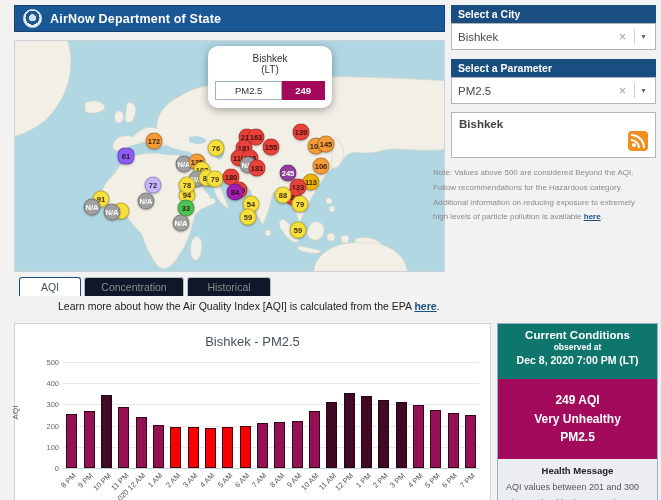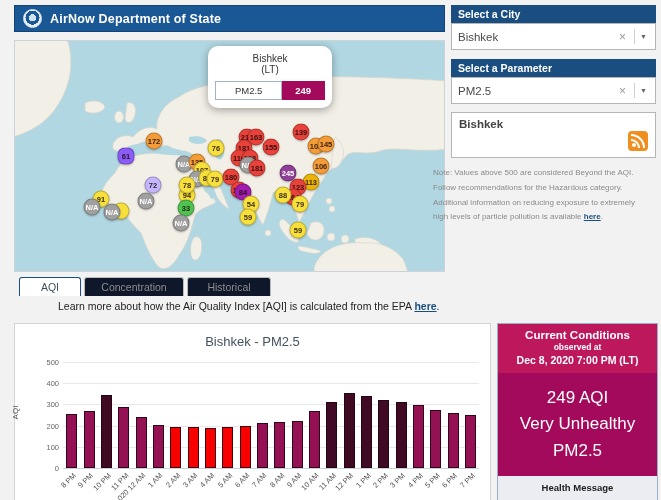--- a/index.html
+++ b/index.html
@@ -122,26 +122,26 @@
   #rss-icon .a2 { position:absolute; left:3px; bottom:3px; width:14px; height:14px;
     border:2.2px solid #fff; border-left:none; border-bottom:none; border-top-right-radius:100%; }
 
   #note { left:433px; top:166px; width:207px; font-size:8px; color:#8a8a8a; line-height:1.85; }
 
   
   #conditions {
     left:497px; top:323px; width:161px; height:200px;
     background:#ecedf2; border:1px solid #9ab0c4;
   }
-  #cc-header { background:#be185d; color:#fff; text-align:center; padding:5px 4px 7px; }
+  #cc-header { background:#0f766e; color:#fff; text-align:center; padding:5px 4px 13px; }
   #cc-title { font-size:11.5px; font-weight:bold; }
   #cc-observed { font-size:8.5px; font-weight:bold; margin-top:1px; }
   #cc-datetime { font-size:10.5px; font-weight:bold; margin-top:2px; }
   #cc-aqi-block { background:#a30a5c; color:#fff; text-align:center; padding:12px 4px; }
-  #cc-aqi-block div { font-size:17px; font-weight:normal; line-height:1.55; }
+  #cc-aqi-block div { font-size:12px; font-weight:bold; line-height:1.55; }
   #cc-health { padding:6px 8px; }
   #cc-health-title { text-align:center; font-size:9.5px; font-weight:bold; color:#222; }
   #cc-health-text { margin-top:4px; font-size:9px; color:#555; line-height:1.75; }
 </style>
 </head>
 <body>
 
 <div id="top-header" class="abs">
   <div id="seal"></div>
   <div id="app-title">AirNow Department of State</div>
@@ -237,21 +237,21 @@
       <div class="aqi-marker cat-red" style="left: 232px; top: 96px; background: rgb(233, 66, 58);">213</div>
       <div class="aqi-marker cat-red" style="left: 241px; top: 96px; background: rgb(233, 66, 58);">163</div>
       <div class="aqi-marker cat-red" style="left: 229px; top: 107px; background: rgb(233, 66, 58);">181</div>
       <div class="aqi-marker cat-red" style="left: 224px; top: 117px; background: rgb(233, 66, 58);">110</div>
       <div class="aqi-marker cat-red" style="left: 235px; top: 117px; background: rgb(233, 66, 58);">108</div>
       <div class="aqi-marker cat-na" style="left: 233px; top: 124px; background: rgb(160, 160, 160);">N/A</div>
       <div class="aqi-marker cat-red" style="left: 242px; top: 127px; background: rgb(233, 66, 58);">181</div>
       <div class="aqi-marker cat-red" style="left: 256px; top: 106px; background: rgb(233, 66, 58);">155</div>
       <div class="aqi-marker cat-red" style="left: 216px; top: 136px; background: rgb(233, 66, 58);">180</div>
       <div class="aqi-marker cat-red" style="left: 224px; top: 149px; background: rgb(233, 66, 58);">129</div>
-      <div class="aqi-marker cat-yellow" style="left: 228px; top: 151px; background: #a21caf;">84</div>
+      <div class="aqi-marker cat-yellow" style="left: 220px; top: 151px; background: #a21caf;">84</div>
       <div class="aqi-marker cat-yellow" style="left: 236px; top: 163px; background: rgb(247, 224, 60);">54</div>
       <div class="aqi-marker cat-yellow" style="left: 233px; top: 176px; background: rgb(247, 224, 60);">59</div>
       <div class="aqi-marker cat-red" style="left: 286px; top: 91px; background: rgb(233, 66, 58);">139</div>
       <div class="aqi-marker cat-orange" style="left: 301px; top: 105px; background: rgb(243, 156, 56);">106</div>
       <div class="aqi-marker cat-orange" style="left: 311px; top: 103px; background: rgb(243, 156, 56);">145</div>
       <div class="aqi-marker cat-orange" style="left: 306px; top: 125px; background: rgb(243, 156, 56);">106</div>
       <div class="aqi-marker cat-orange" style="left: 296px; top: 141px; background: #eab308;">113</div>
       <div class="aqi-marker cat-red" style="left: 283px; top: 146px; background: rgb(233, 66, 58);">123</div>
       <div class="aqi-marker cat-red" style="left: 278px; top: 156px; background: rgb(233, 66, 58);">164</div>
       <div class="aqi-marker cat-yellow" style="left: 268px; top: 154px; background: rgb(247, 224, 60);">88</div>

